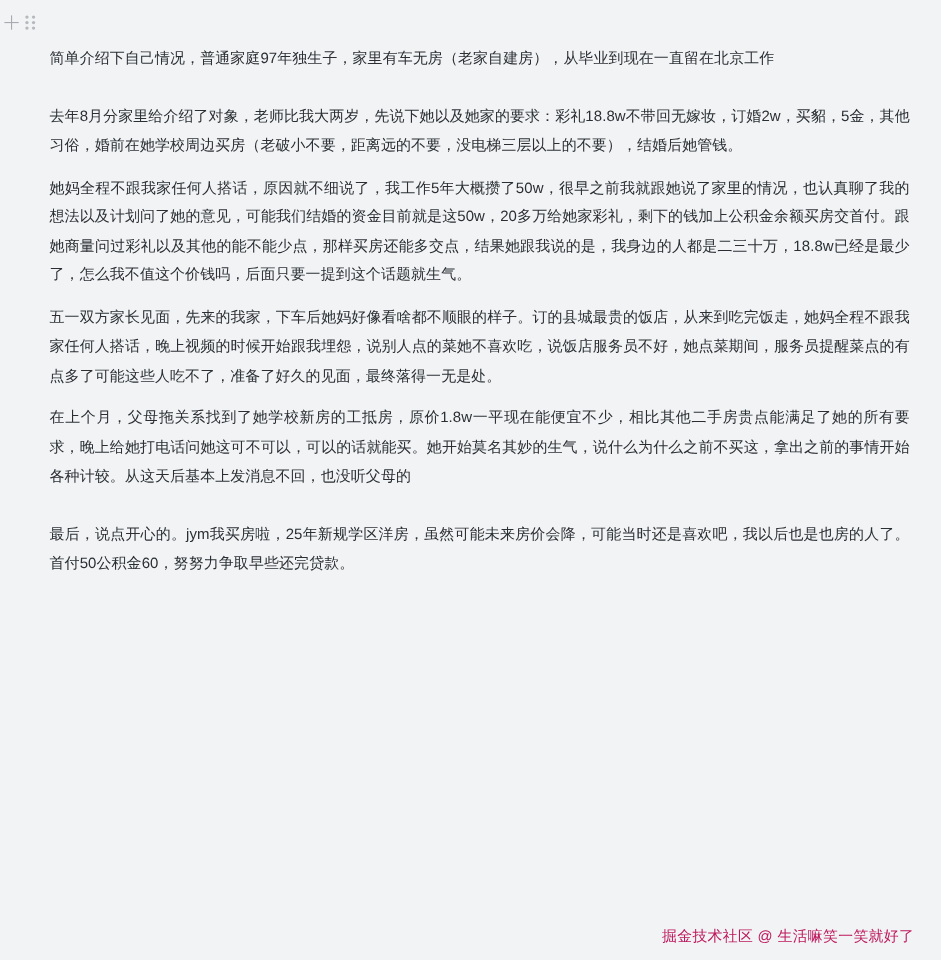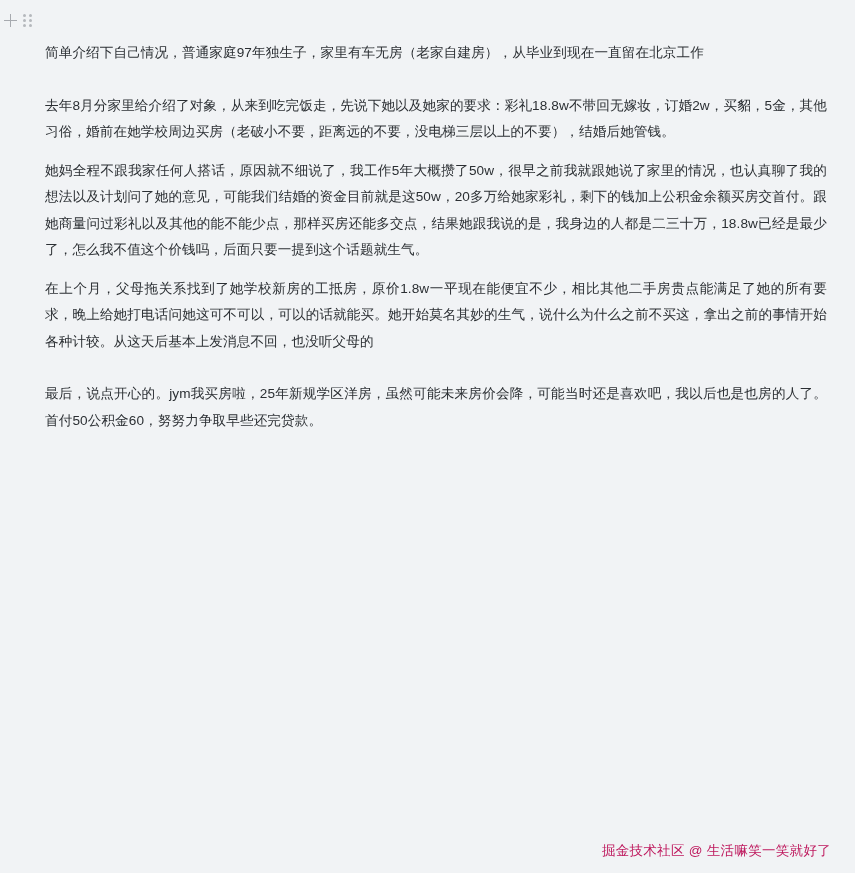--- a/index.html
+++ b/index.html
@@ -116,20 +116,21 @@
           <i></i>
           <i></i>
           <i></i>
           <i></i>
       </span>
     </div>
   </div>
 
   <div class="content">
     <p class="para">简单介绍下自己情况，普通家庭97年独生子，家里有车无房（老家自建房），从毕业到现在一直留在北京工作</p>
-    <p class="para tight">去年8月分家里给介绍了对象，从来到吃完饭走，先说下她以及她家的要求：彩礼18.8w不带回无嫁妆，订婚2w，买貂，5金，其他习俗，婚前在她学校周边买房（老破小不要，距离远的不要，没电梯三层以上的不要），结婚后她管钱。</p>
+    <p class="para tight">去年8月分家里给介绍了对象，老师比我大两岁，先说下她以及她家的要求：彩礼18.8w不带回无嫁妆，订婚2w，买貂，5金，其他习俗，婚前在她学校周边买房（老破小不要，距离远的不要，没电梯三层以上的不要），结婚后她管钱。</p>
     <p class="para tight">她妈全程不跟我家任何人搭话，原因就不细说了，我工作5年大概攒了50w，很早之前我就跟她说了家里的情况，也认真聊了我的想法以及计划问了她的意见，可能我们结婚的资金目前就是这50w，20多万给她家彩礼，剩下的钱加上公积金余额买房交首付。跟她商量问过彩礼以及其他的能不能少点，那样买房还能多交点，结果她跟我说的是，我身边的人都是二三十万，18.8w已经是最少了，怎么我不值这个价钱吗，后面只要一提到这个话题就生气。</p>
+    <p class="para tight">五一双方家长见面，先来的我家，下车后她妈好像看啥都不顺眼的样子。订的县城最贵的饭店，从来到吃完饭走，她妈全程不跟我家任何人搭话，晚上视频的时候开始跟我埋怨，说别人点的菜她不喜欢吃，说饭店服务员不好，她点菜期间，服务员提醒菜点的有点多了可能这些人吃不了，准备了好久的见面，最终落得一无是处。</p>
     <p class="para">在上个月，父母拖关系找到了她学校新房的工抵房，原价1.8w一平现在能便宜不少，相比其他二手房贵点能满足了她的所有要求，晚上给她打电话问她这可不可以，可以的话就能买。她开始莫名其妙的生气，说什么为什么之前不买这，拿出之前的事情开始各种计较。从这天后基本上发消息不回，也没听父母的</p>
     <p class="para">最后，说点开心的。jym我买房啦，25年新规学区洋房，虽然可能未来房价会降，可能当时还是喜欢吧，我以后也是也房的人了。首付50公积金60，努努力争取早些还完贷款。</p>
   </div>
 
   <div class="watermark">掘金技术社区 @ 生活嘛笑一笑就好了</div>
 </div>
 
 </body></html>

